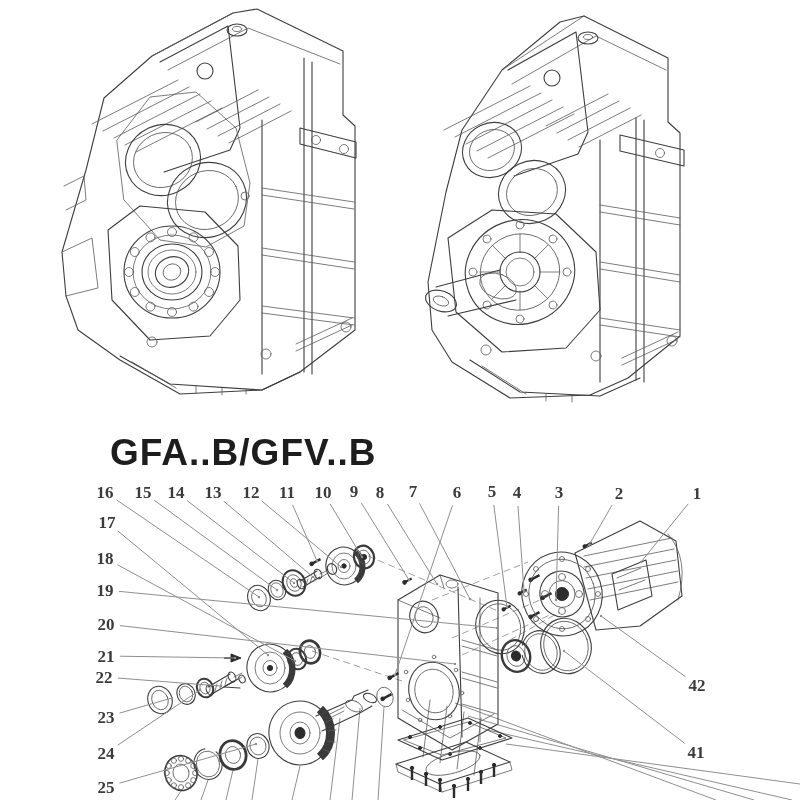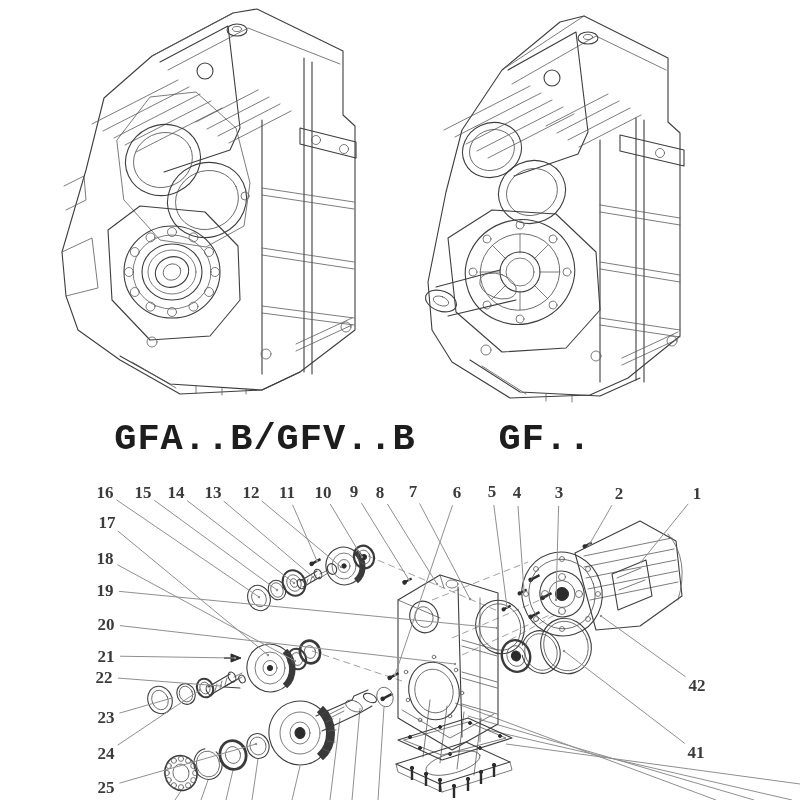--- a/index.html
+++ b/index.html
@@ -1,20 +1,20 @@
 <!DOCTYPE html>
 <html><head>
 <meta charset="utf-8">
 <style>
   html,body{margin:0;padding:0;background:#ffffff;}
   #stage{position:relative;width:800px;height:800px;background:#ffffff;overflow:hidden;
          font-family:"Liberation Serif", serif;}
   #art{position:absolute;left:0;top:0;}
-  .model-label{position:absolute;top:418px;text-align:center;
-               font-family:Liberation Mono, monospace;font-weight:bold;
+  .model-label{position:absolute;top:432px;text-align:left;
+               font-family:Liberation Sans, sans-serif;font-weight:bold;
                font-size:37px;color:#1d1d1d;letter-spacing:1px;white-space:nowrap;}
   #label-gfab{left:110px;width:310px;}
   #label-gf{left:470px;width:150px;}
   
   .ln{fill:none;stroke:#3e3e3e;stroke-width:1.1;stroke-linejoin:round;stroke-linecap:round;}
   .tn{fill:none;stroke:#5a5a5a;stroke-width:.8;stroke-linejoin:round;stroke-linecap:round;}
   .dk{fill:none;stroke:#3a3a3a;}
   .leader{stroke:#8f8f8f;stroke-width:1;fill:none;}
   .dash{stroke:#a2a2a2;stroke-width:1;fill:none;stroke-dasharray:7 4;}
   .callout-num{font-family:"Liberation Serif",serif;font-size:17px;font-weight:600;fill:#3b3b3b;}
@@ -591,15 +591,14 @@
           <circle cx="601" cy="616" r="1.2" fill="#8f8f8f"></circle>
           <text x="697" y="685" text-anchor="middle" dominant-baseline="central" class="callout-num">42</text>
           <line x1="684.8813816412224" y1="743.4925723163899" x2="564" y2="651" class="leader"></line>
           <circle cx="564" cy="651" r="1.2" fill="#8f8f8f"></circle>
           <text x="696" y="752" text-anchor="middle" dominant-baseline="central" class="callout-num">41</text>
         </g>
   </g>
 </svg>
 
 <div class="model-label" id="label-gfab">GFA..B/GFV..B</div>
-<div class="model-label" id="label-gf">GF..</div>
 
 </div>
 
 </body></html>

